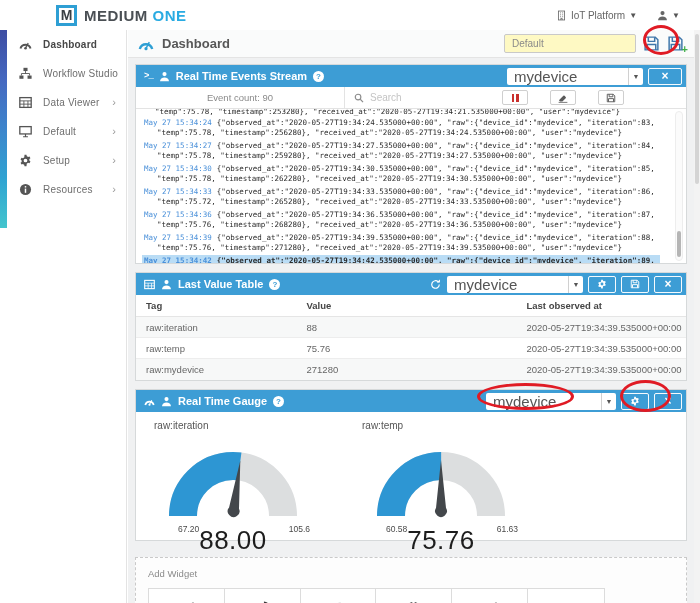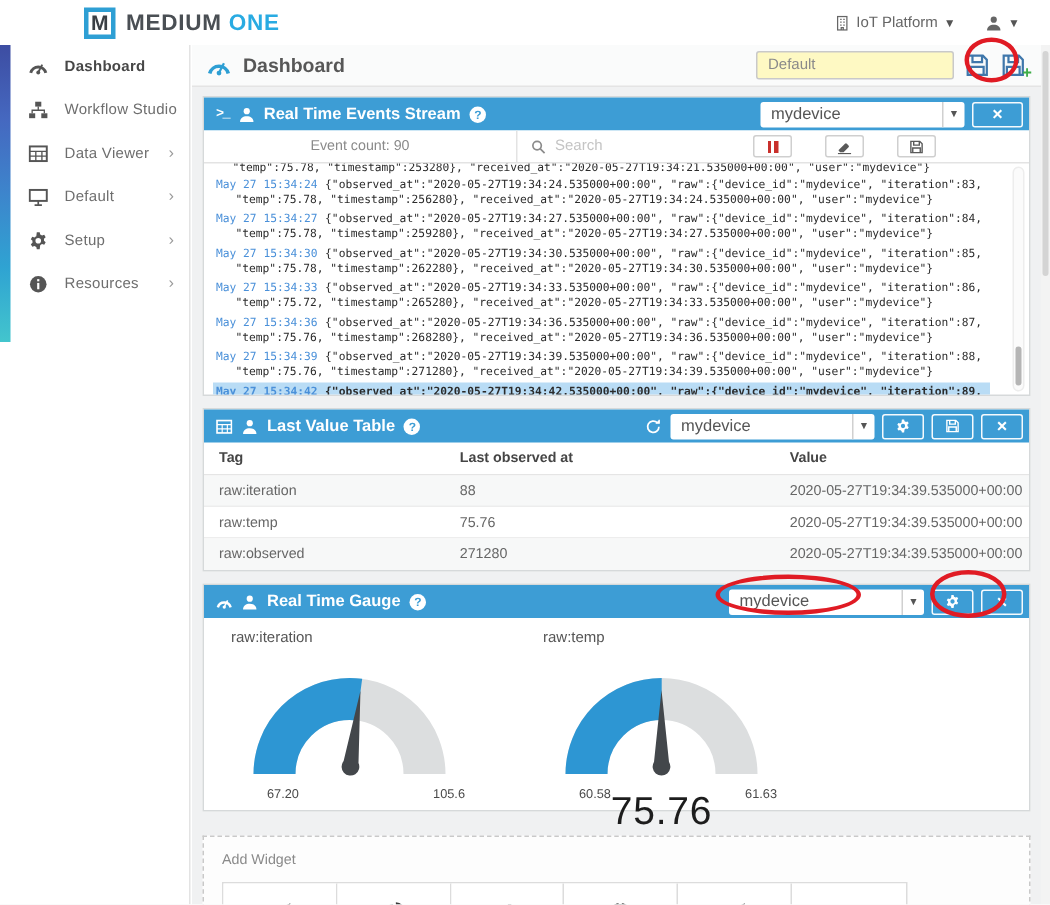--- a/index.html
+++ b/index.html
@@ -42,21 +42,21 @@
 
   
   .widget { background: #fff; border: 1px solid #d6d9da; margin-bottom: 8px; }
   .w-header { height: 22px; background: #3d9dd5; display: flex; align-items: center; padding: 0 4px 0 8px; gap: 6px; color: #fff; }
   .w-header svg { width: 11px; height: 11px; color: #fff; }
   .w-title { font-size: 11px; font-weight: bold; white-space: nowrap; }
   .term-glyph { font-family: "Liberation Mono", monospace; font-size: 9px; font-weight: bold; letter-spacing: -1px; }
   .help-disc { width: 11px; height: 11px; border-radius: 50%; background: #fff; color: #3d9dd5; font-size: 8px; font-weight: bold; display: flex; align-items: center; justify-content: center; }
   .w-controls { margin-left: auto; display: flex; align-items: center; gap: 5px; }
   .combobox { width: 136px; height: 17px; background: #fff; border-radius: 2px; display: flex; overflow: hidden; cursor: pointer; }
-  .cb-text { flex: 1; font-size: 11px; color: #555; line-height: 17px; padding-left: 7px; }
+  .cb-text { flex: 1; font-size: 15px; color: #555; line-height: 17px; padding-left: 7px; }
   .cb-caret { width: 15px; border-left: 1px solid #d0d0d0; display: flex; align-items: center; justify-content: center; color: #555; font-size: 7px; }
   .hbtn { min-width: 28px; height: 17px; border: 1px solid rgba(255,255,255,.95); border-radius: 2px; background: transparent; color: #fff; display: flex; align-items: center; justify-content: center; cursor: pointer; padding: 0 5px; }
   .hbtn svg { width: 10px; height: 10px; }
   .hbtn.x { font-size: 12px; font-weight: bold; line-height: 1; }
   .refresh-glyph { width: 12px; height: 12px; color: #fff; margin-right: 1px; }
 
   
   .ev-toolbar { height: 22px; display: flex; align-items: center; border-bottom: 1px solid #e3e3e3; background: #fff; }
   .count-cell { width: 250px; height: 100%; display: flex; align-items: center; justify-content: center; font-size: 9.5px; color: #8a8a8a; border-right: 1px solid #e3e3e3; }
   .search-cell { flex: 1; height: 100%; display: flex; align-items: center; padding-left: 9px; gap: 6px; }
@@ -339,35 +339,35 @@
                   <path d="M2 2h9.5L14 4.5V14H2z"></path>
                   <path d="M5 2v4h6V2"></path>
                   <path d="M4 14V9h8v5"></path>
                 </svg>
             </div>
             <div class="hbtn x">×</div>
           </div>
         </div>
         <div class="lv-head">
           <div>Tag</div>
+          <div>Value</div>
           <div>Last observed at</div>
-          <div>Value</div>
         </div>
         <div class="lv-row">
           <div>raw:iteration</div>
           <div>88</div>
           <div>2020-05-27T19:34:39.535000+00:00</div>
         </div>
         <div class="lv-row">
           <div>raw:temp</div>
           <div>75.76</div>
           <div>2020-05-27T19:34:39.535000+00:00</div>
         </div>
         <div class="lv-row">
-          <div>raw:observed</div>
+          <div>raw:mydevice</div>
           <div>271280</div>
           <div>2020-05-27T19:34:39.535000+00:00</div>
         </div>
       </div>
 
       <div class="widget">
         <div class="w-header">
           <svg viewBox="0 0 16 16" fill="none" stroke="currentColor">
               <path d="M1.8 13A6.4 6.4 0 0 1 14.2 13" stroke-width="2.4"></path>
               <path d="M8 12.5 L11.3 6.2" stroke-width="1.5"></path>
@@ -398,20 +398,21 @@
             <div class="g-label">raw:iteration</div>
             <svg class="dial" viewBox="0 0 170 96">
               <path d="M35 84 A50 50 0 0 1 135 84" fill="none" stroke="#dcdedf" stroke-width="28"></path>
               <path class="gauge-fill" d="M35 84 A50 50 0 0 1 135 84" fill="none" stroke="#2d96d3" stroke-width="28" stroke-dasharray="85.08480103472358 157.07963267948966"></path>
               <path class="gauge-needle" d="M85 28 L90 76 A5.9 5.9 0 1 1 80 76 Z" fill="#43474b" transform="rotate(7.500000000000013 85 84)"></path>
             </svg>
             <div class="g-minmax">
               <span>67.20</span>
               <span>105.6</span>
             </div>
+            <div class="g-value">88.00</div>
           </div>
 
           <div class="gauge">
             <div class="g-label">raw:temp</div>
             <svg class="dial" viewBox="0 0 170 96">
               <path d="M35 84 A50 50 0 0 1 135 84" fill="none" stroke="#dcdedf" stroke-width="28"></path>
               <path class="gauge-fill" d="M35 84 A50 50 0 0 1 135 84" fill="none" stroke="#2d96d3" stroke-width="28" stroke-dasharray="78.53981633974486 157.07963267948966"></path>
               <path class="gauge-needle" d="M85 28 L90 76 A5.9 5.9 0 1 1 80 76 Z" fill="#43474b" transform="rotate(3.9968028886505635e-14 85 84)"></path>
             </svg>
             <div class="g-minmax">

